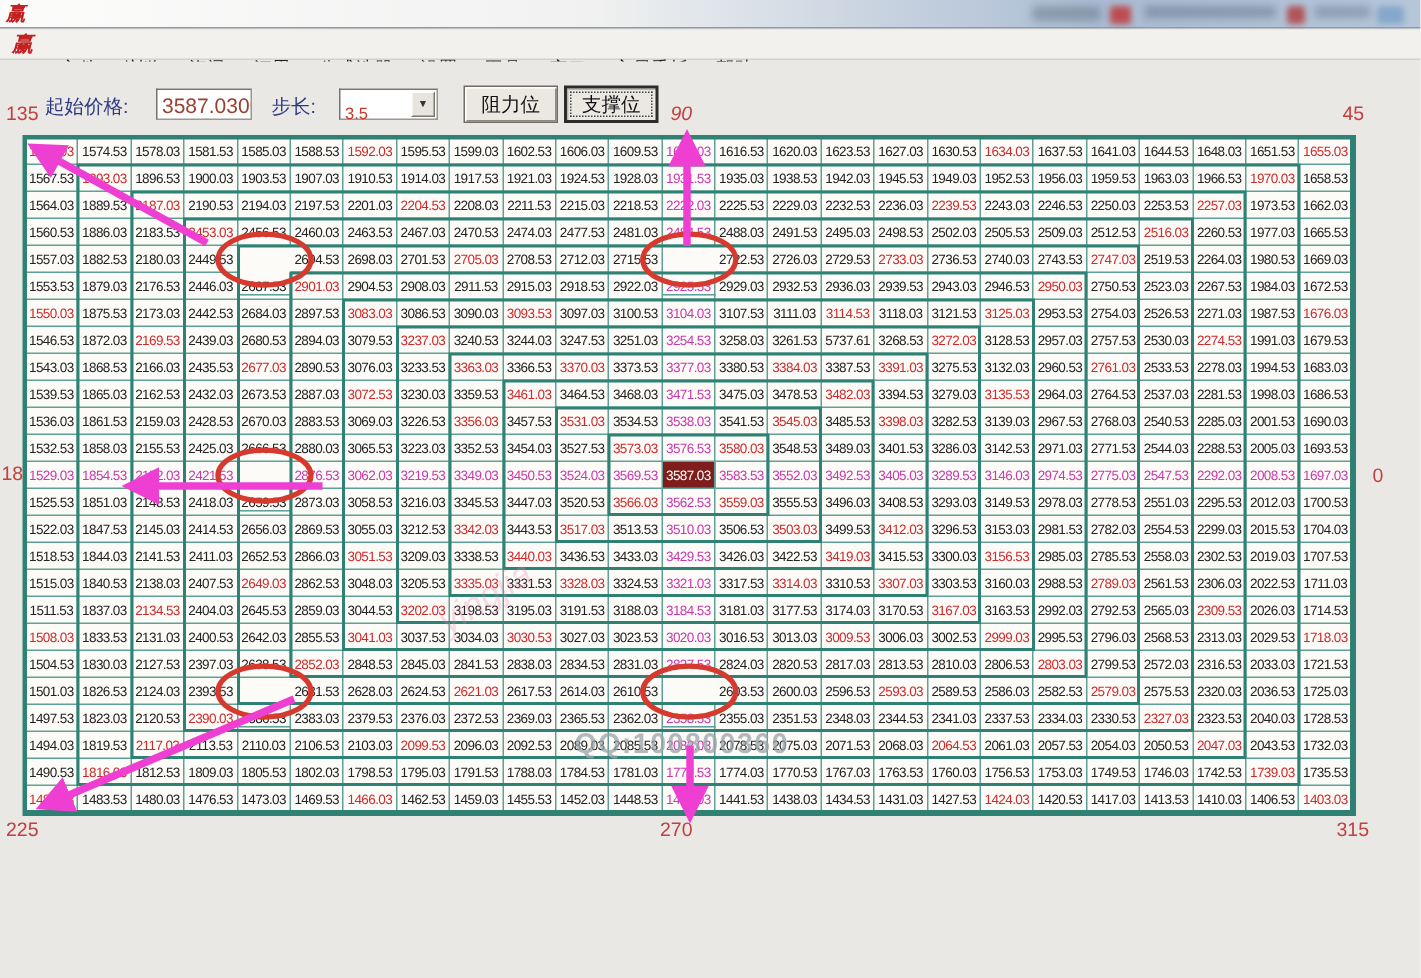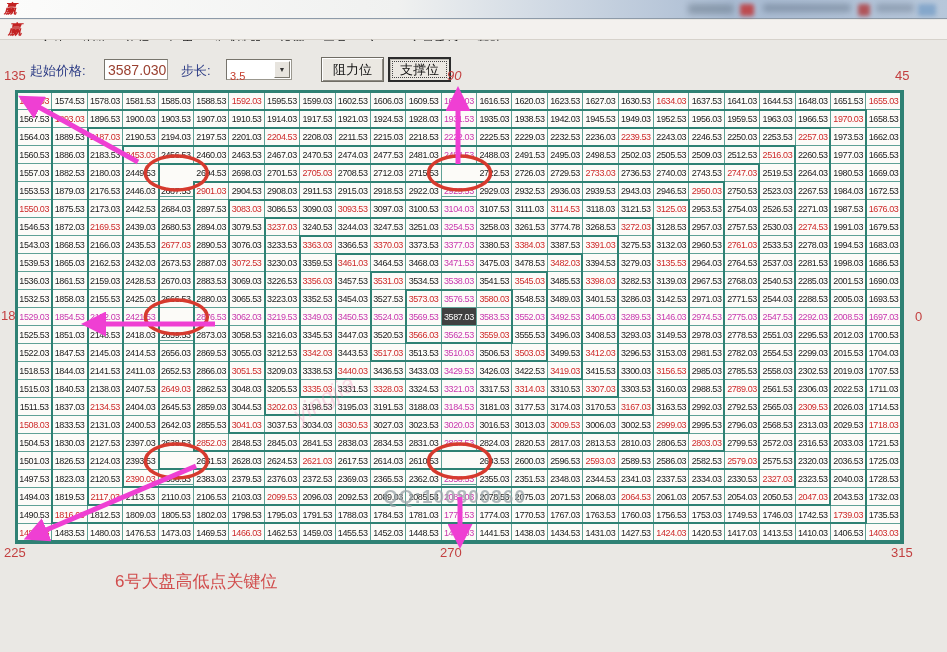--- a/index.html
+++ b/index.html
@@ -28,38 +28,38 @@
     border-top-color:#77746c; border-left-color:#77746c; font-size:14px; color:#9a4030; padding-left:3px;
     font-family:"Liberation Sans",sans-serif; }
   .tb-select { position:absolute; width:66px; height:21px; background:#fff; border:1px solid #9b988f;
     border-top-color:#77746c; border-left-color:#77746c; display:flex; align-items:center; }
   .tb-select .sel-text { flex:1; font-size:11px; color:#c43a2a; padding-left:3px;margin-top:12px; }
   .tb-select .sel-arrow { width:16px; height:17px; margin-right:1px; background:#e7e4de;
     border:1px solid #fff; border-right-color:#7b786f; border-bottom-color:#7b786f;
     font-size:7px; color:#333; display:flex; align-items:center; justify-content:center; }
   .tb-btn { position:absolute; width:63px; height:25px; background:#ebe8e2; font-size:13px; color:#111;
     border:1px solid #6f6c64; box-shadow:inset 1px 1px 0 #ffffff, inset -1px -1px 0 #8d8a82;
-    display:flex; align-items:center; justify-content:center; font-family:"Liberation Sans",sans-serif;margin-left:12px; }
+    display:flex; align-items:center; justify-content:center; font-family:"Liberation Sans",sans-serif; }
   .tb-btn.pressed { border:2px solid #2c2c2c; box-shadow:inset 1px 1px 0 #b9b6af; position:absolute; }
   .tb-btn.pressed::after { content:""; position:absolute; inset:2px; border:1px dotted #444; }
 
   
   .angle-label { position:absolute; font-size:13px; color:#c34040; }
 
   
   #grid { position:absolute; left:15px; top:90px; width:889px; height:454px; background:#fcfbf8;
     border:2px solid #2f8174; display:grid; grid-template-columns:repeat(25,35.4px);
     grid-template-rows:repeat(25,18px); }
   .cell { border-right:1px solid #5fa196; border-bottom:1px solid #5fa196;
     font-size:9px; letter-spacing:-0.4px; display:flex; align-items:center; justify-content:center;
     color:#222; overflow:hidden; white-space:nowrap; }
   .cell.red { color:#cd2a2a; }
   .cell.mag { color:#c838ae; }
   .cell.yellow { background:#ffff00; color:#d22222;margin-top:32px; }
-  .cell.center { background:#404040; color:#ffffff; }
+  .cell.center { background:#7f1d1d; color:#ffffff; }
   .ring { position:absolute; border:2px solid #2f8174; pointer-events:none; }
 
   #overlay { position:absolute; left:0; top:0; width:947px; height:652px; pointer-events:none; }
 
   
   .note-line { position:absolute; color:#d14c4c; font-size:17px; }
 
   
   .wm { position:absolute; pointer-events:none; }
   .wm-qq { left:383px; top:486px; font-size:19px; font-weight:bold; color:#9aa4a8; opacity:.75; letter-spacing:1px; }
@@ -316,21 +316,21 @@
       <div class="cell">2894.03</div>
       <div class="cell">3079.53</div>
       <div class="cell red">3237.03</div>
       <div class="cell">3240.53</div>
       <div class="cell">3244.03</div>
       <div class="cell">3247.53</div>
       <div class="cell">3251.03</div>
       <div class="cell mag">3254.53</div>
       <div class="cell">3258.03</div>
       <div class="cell">3261.53</div>
-      <div class="cell">3774.78</div>
+      <div class="cell">5737.61</div>
       <div class="cell">3268.53</div>
       <div class="cell red">3272.03</div>
       <div class="cell">3128.53</div>
       <div class="cell">2957.03</div>
       <div class="cell">2757.53</div>
       <div class="cell">2530.03</div>
       <div class="cell red">2274.53</div>
       <div class="cell">1991.03</div>
       <div class="cell">1679.53</div>
       <div class="cell">1543.03</div>
@@ -786,15 +786,14 @@
       <ellipse cx="176.29999999999998" cy="317" rx="31" ry="17" fill="none" stroke="#d63a2e" stroke-width="3.5"></ellipse>
       <ellipse cx="176.29999999999998" cy="461" rx="31" ry="17" fill="none" stroke="#d63a2e" stroke-width="3.5"></ellipse>
       <ellipse cx="459.5" cy="461" rx="31" ry="17" fill="none" stroke="#d63a2e" stroke-width="3.5"></ellipse>
       <line x1="138" y1="162" x2="26" y2="100" stroke="#ef3fd3" stroke-width="5" marker-end="url(#ah)"></line>
       <line x1="458" y1="164" x2="458" y2="95" stroke="#ef3fd3" stroke-width="5" marker-end="url(#ah)"></line>
       <line x1="215" y1="324" x2="90" y2="324" stroke="#ef3fd3" stroke-width="5" marker-end="url(#ah)"></line>
       <line x1="196" y1="466" x2="32" y2="536" stroke="#ef3fd3" stroke-width="5" marker-end="url(#ah)"></line>
       <line x1="460" y1="497" x2="460" y2="540" stroke="#ef3fd3" stroke-width="5" marker-end="url(#ah)"></line>
     </svg>
 
-  <div class="note-line" style="left:115px;top:570px;">6号大盘高低点关键位</div>
 
 </div>
 
 </body></html>

